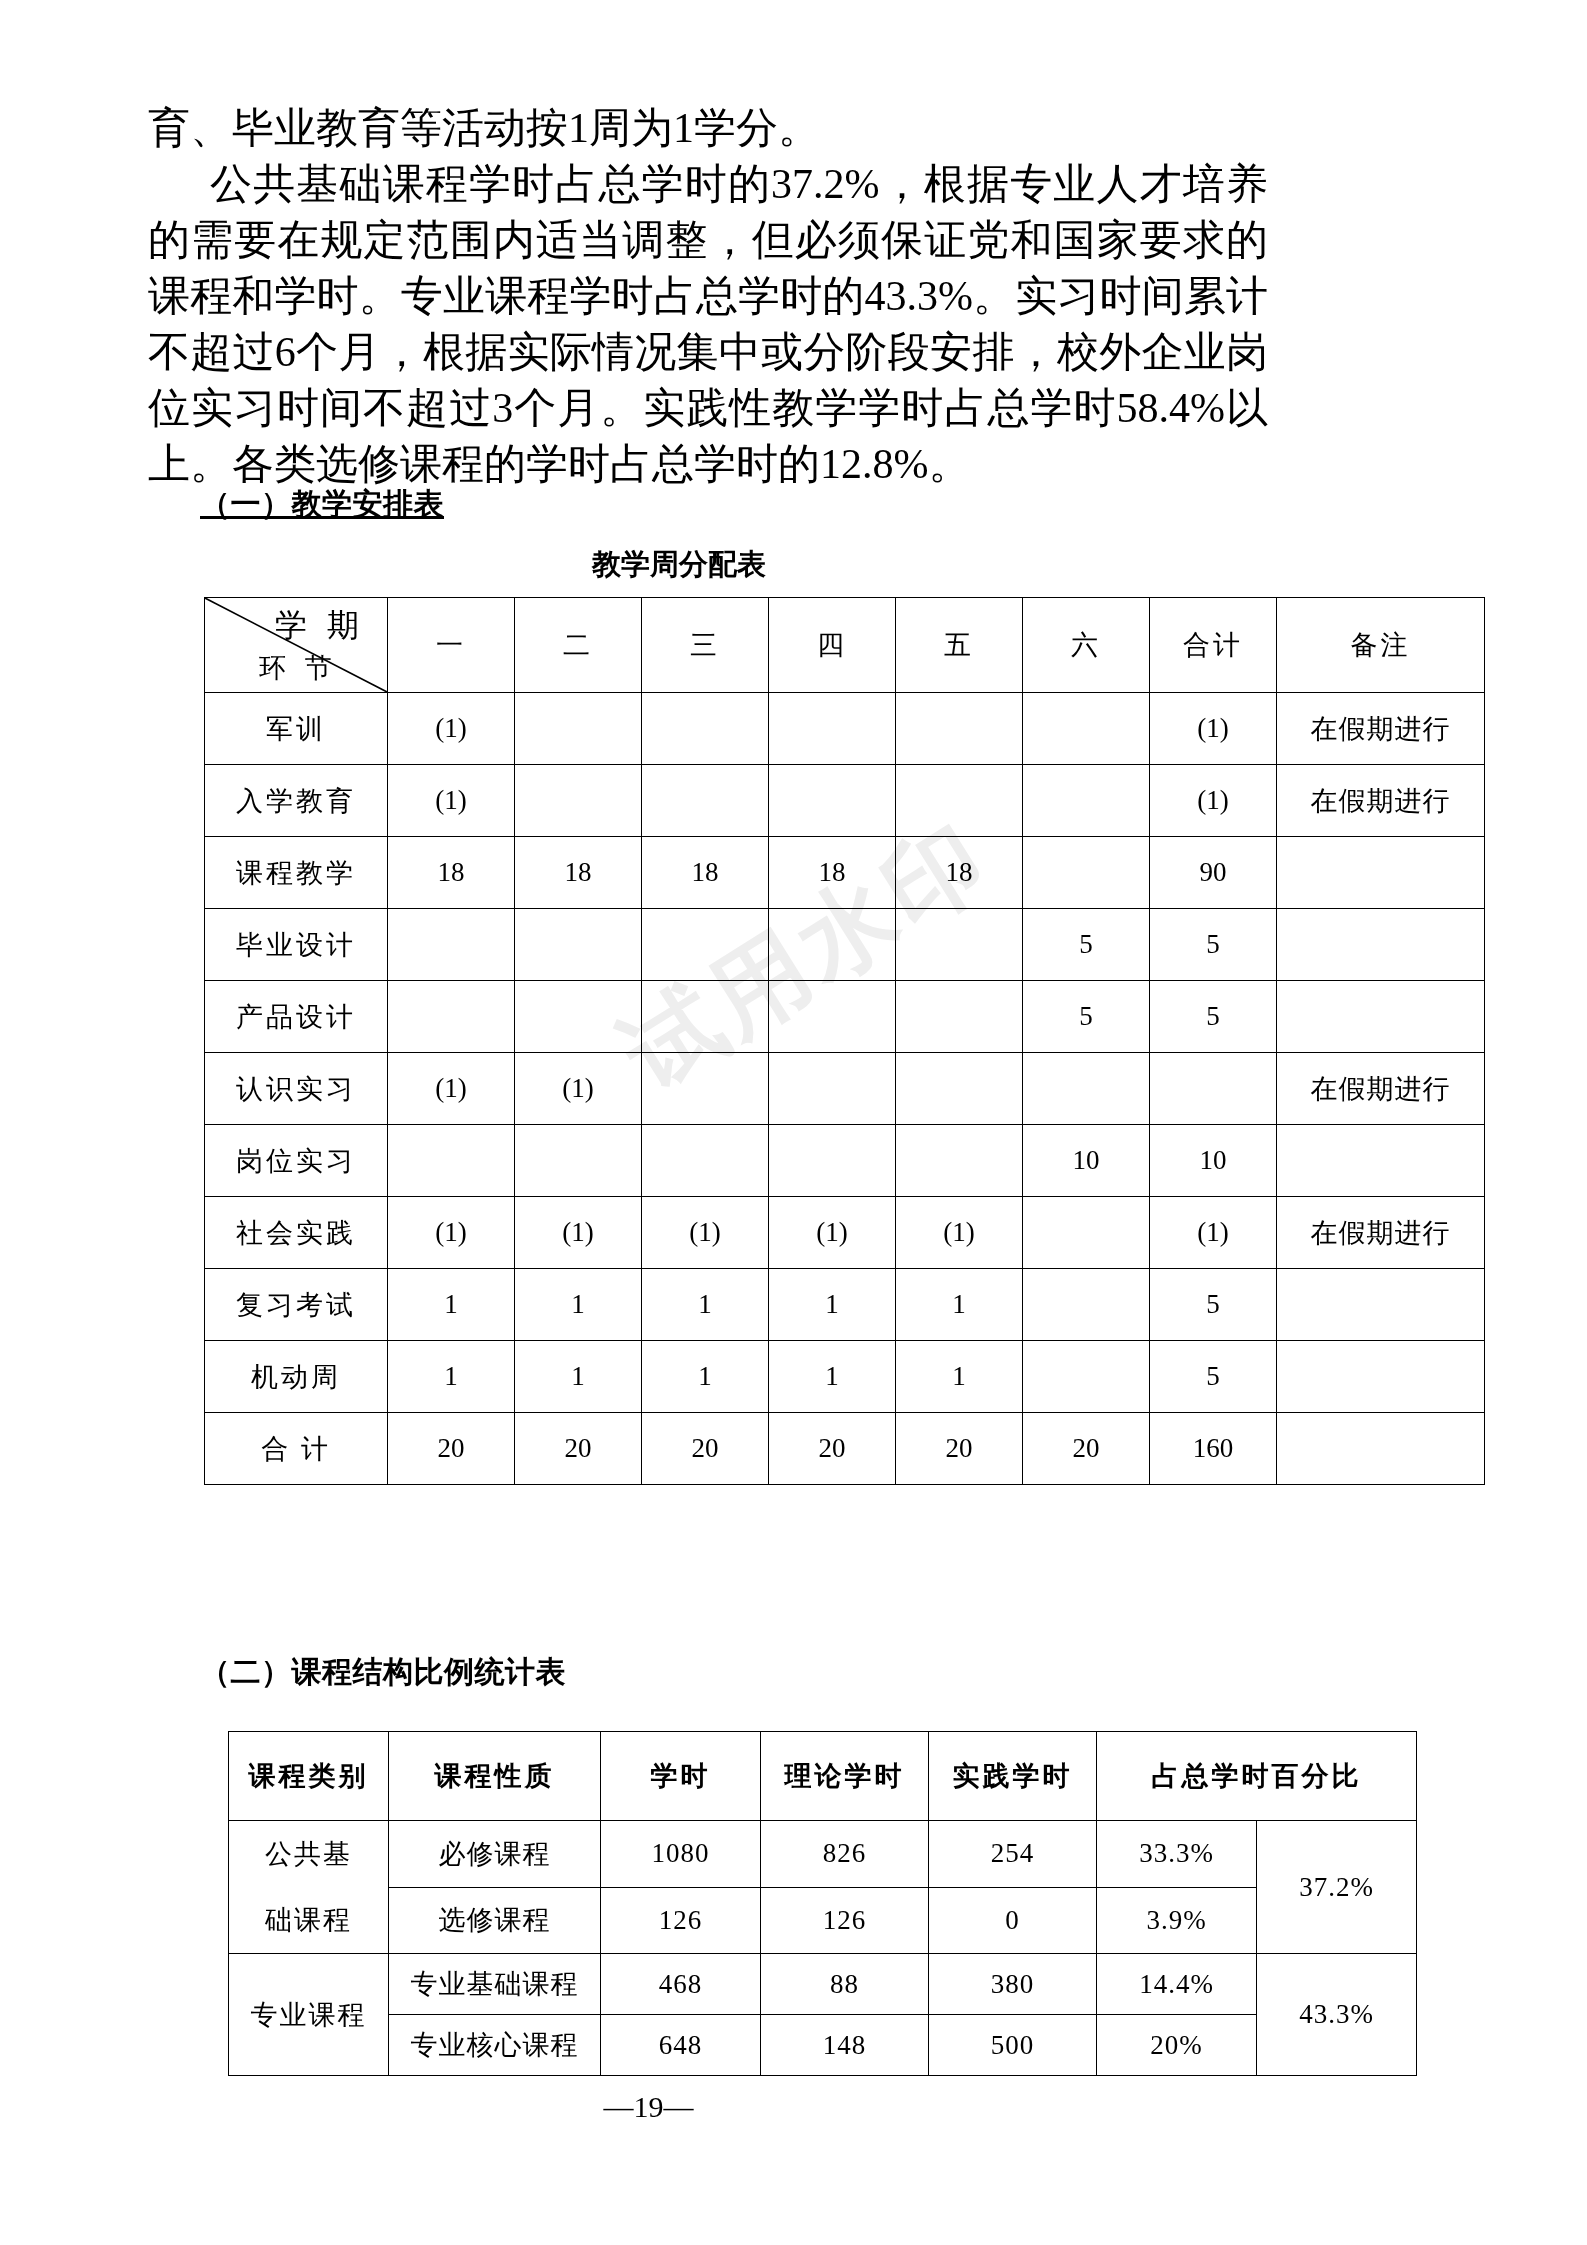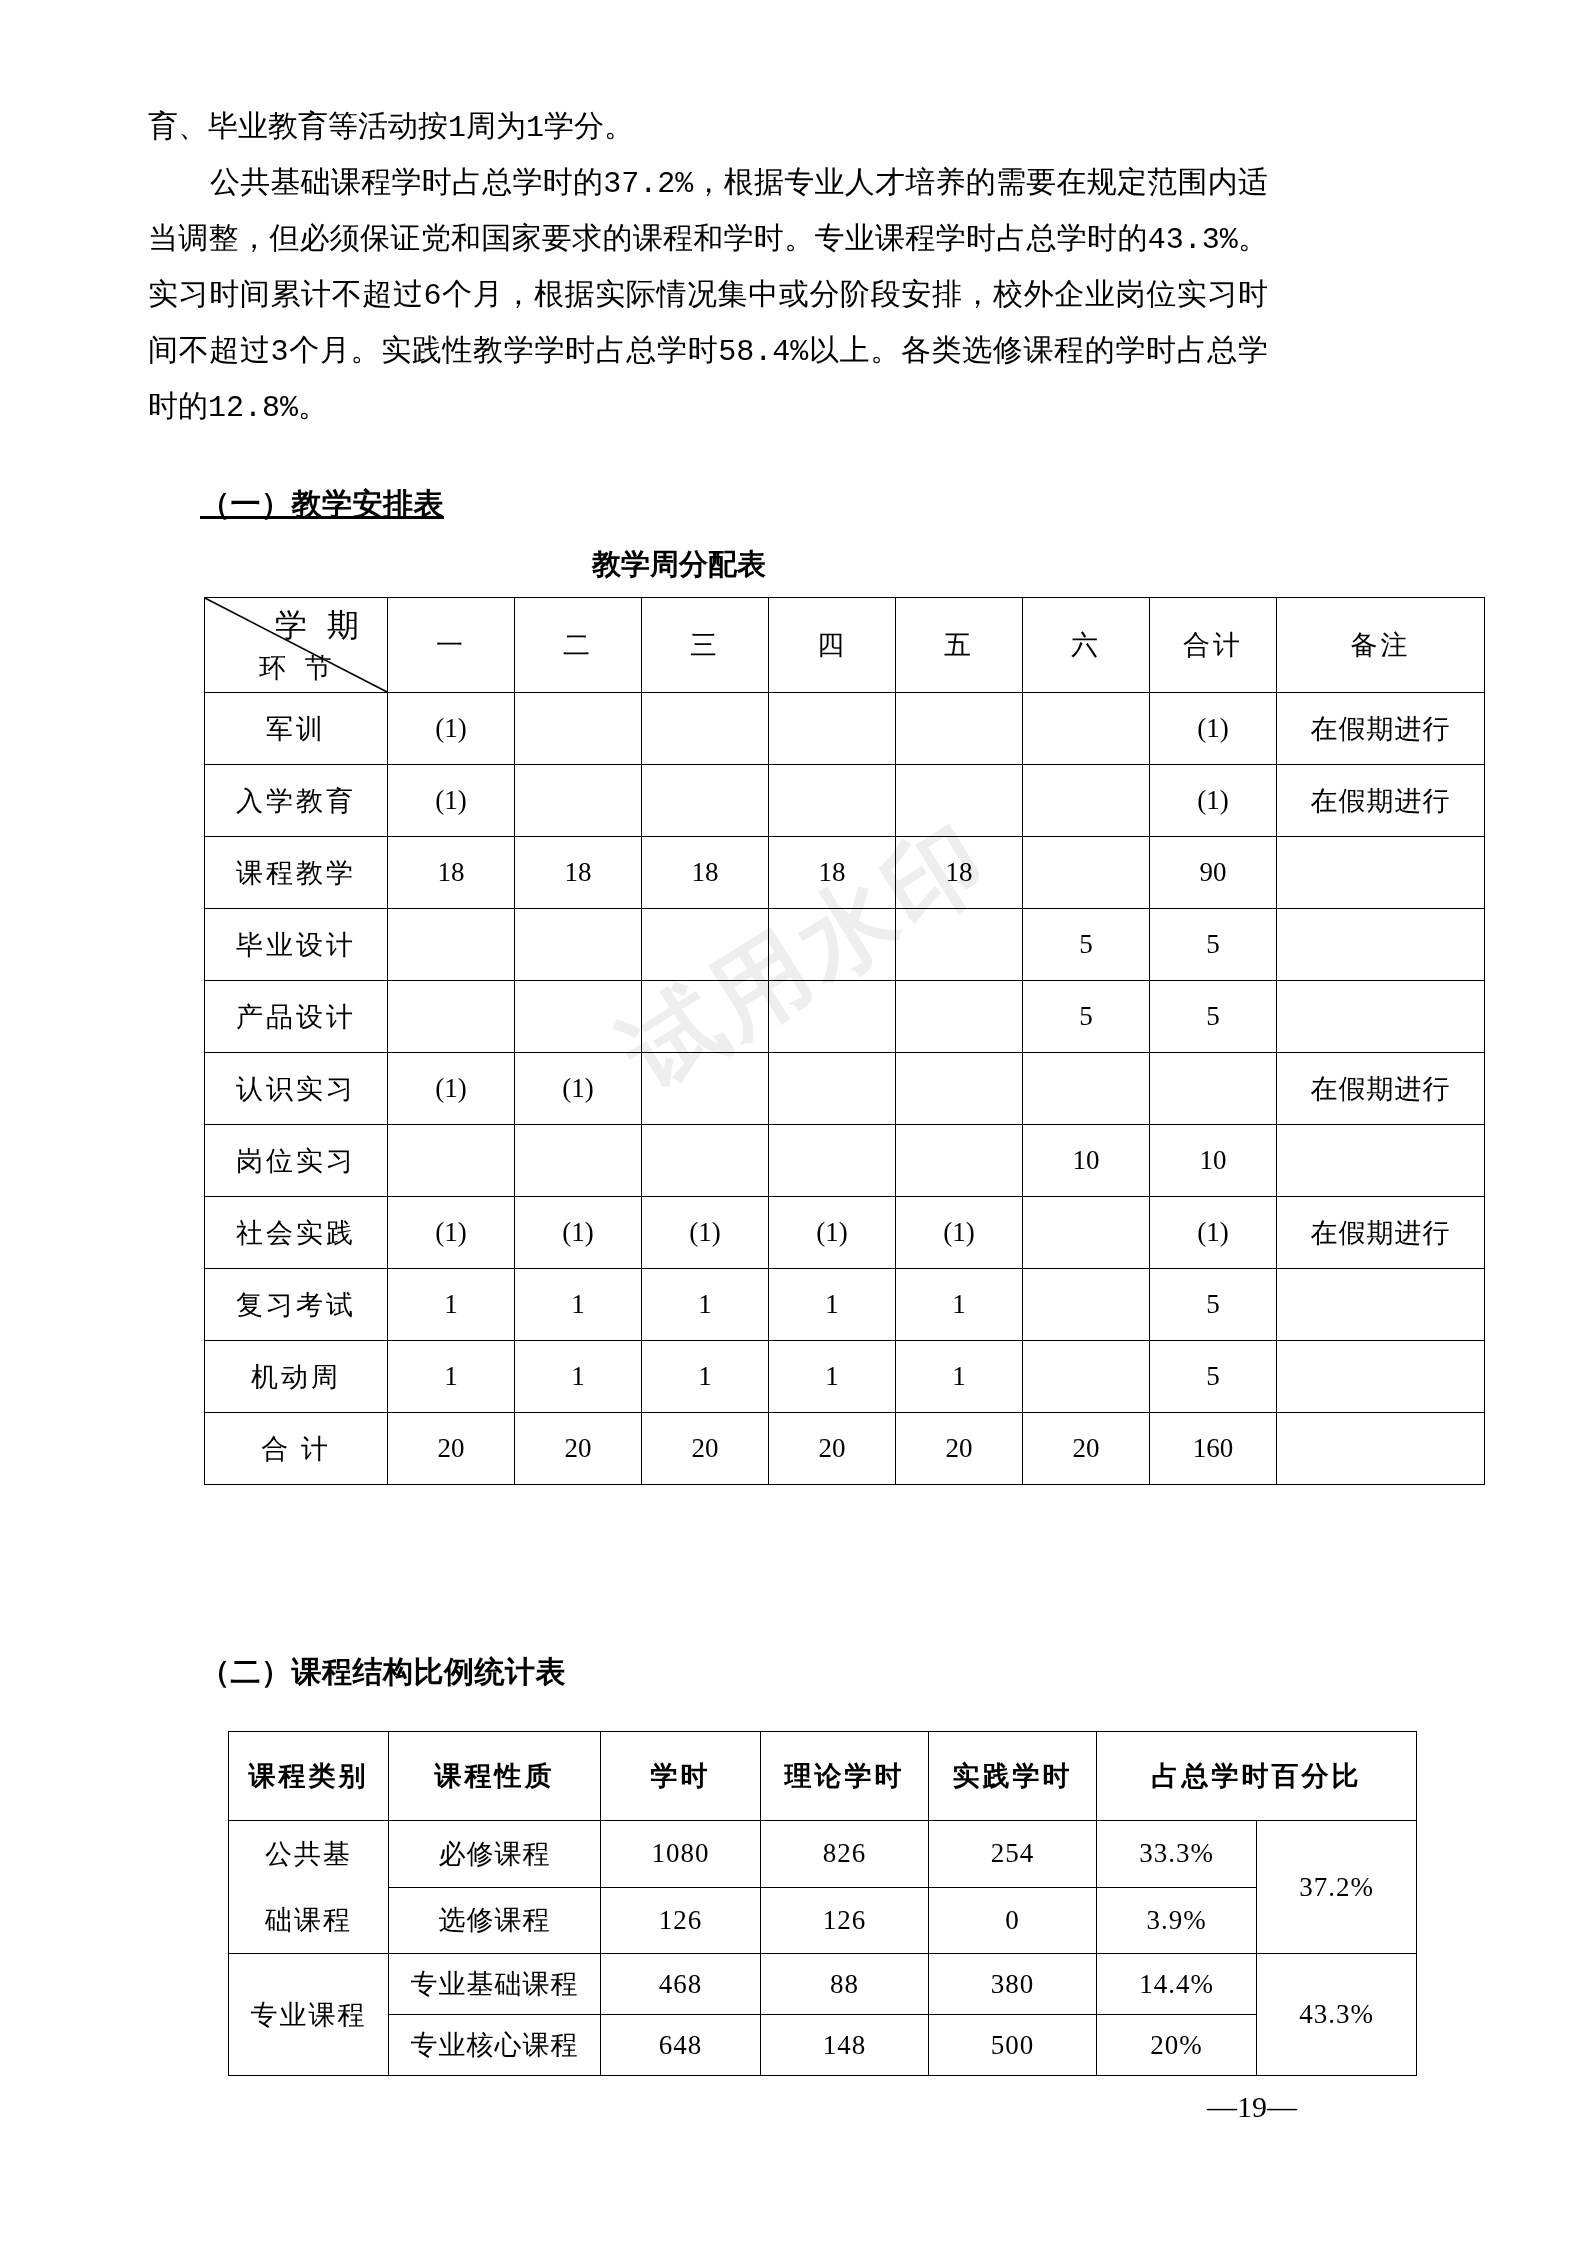--- a/index.html
+++ b/index.html
@@ -46,26 +46,25 @@
 
   
   .para-block {
     position: absolute;
     left: 148px;
     top: 100px;
     width: 1120px;
   }
   p.body {
     margin: 0 0 0 0;
-    font-size: 30px;
+    font-size: 42px;
     line-height: 56px;
     text-align: justify;
     text-justify: inter-ideograph;
     letter-spacing: 0px;
-    font-family: Liberation Mono, monospace;
   }
   p.body.indent { text-indent: 62px; }
 
   
   .section-head {
     position: absolute;
     left: 200px;
     font-family: "Liberation Sans", sans-serif;
     font-weight: 700;
     font-size: 30px;
@@ -152,21 +151,21 @@
   #tbl2 td { height: 60px; letter-spacing: 1px; }
   #tbl2 tr.hdr td { height: 88px; font-weight: 700; letter-spacing: 3px; }
   #tbl2 .cat { letter-spacing: 2px; line-height: 66px; }
 
   
   .page-number {
     position: absolute;
     left: 0;
     top: 2090px;
     width: 1297px;
-    text-align: right;
+    text-align: center;
     font-size: 30px;
   }
 </style>
 </head>
 <body>
 
 <div id="page">
 
   <div class="watermark">试用水印</div>
 

